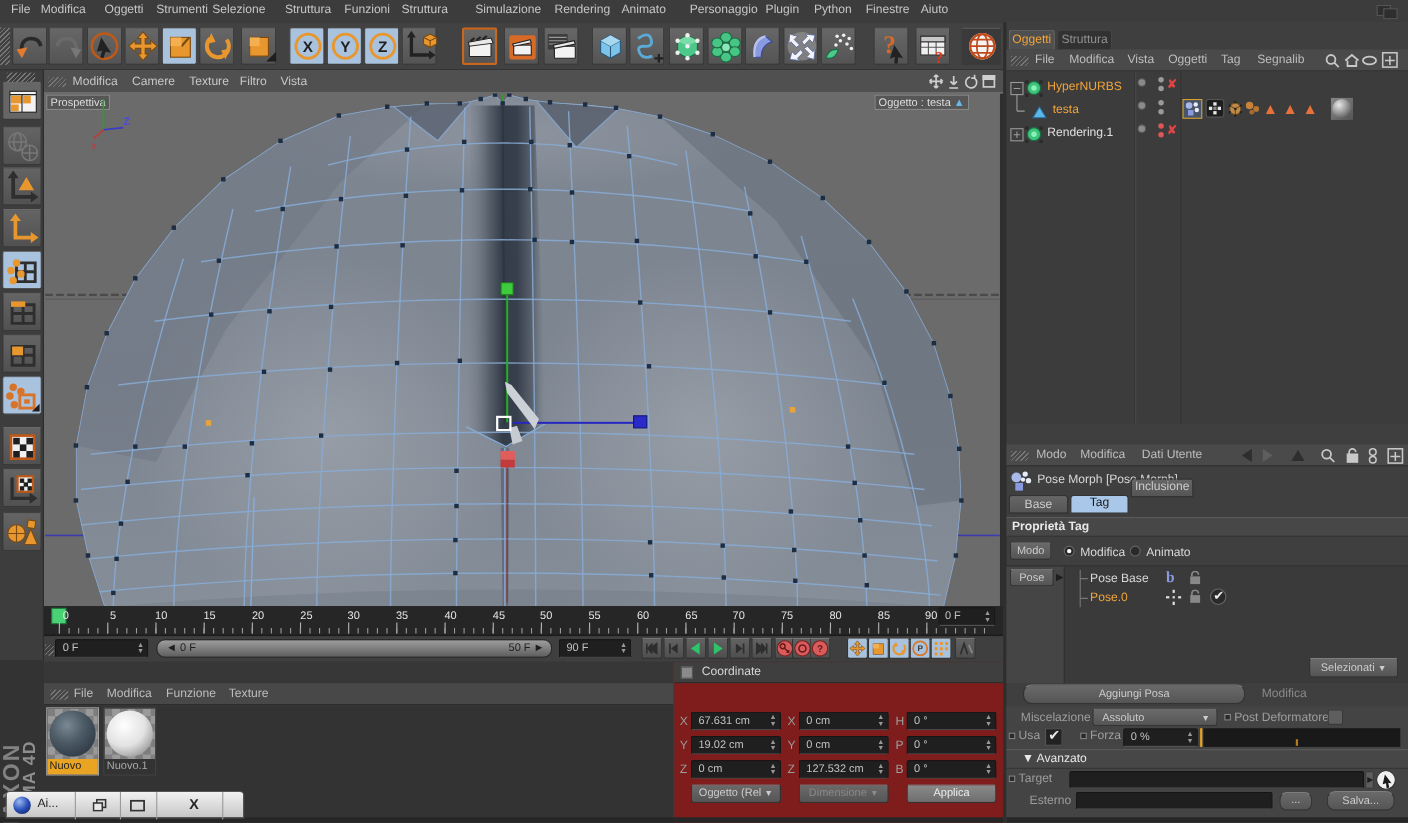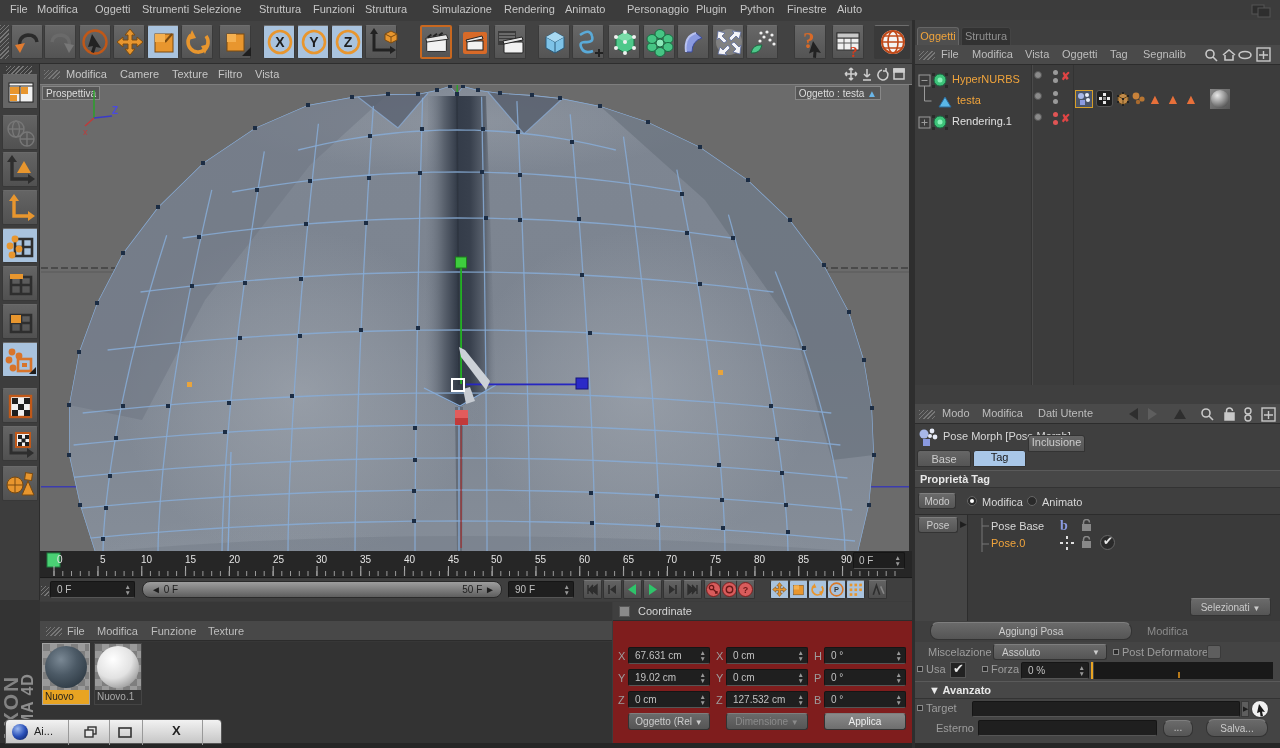--- a/index.html
+++ b/index.html
@@ -979,21 +979,21 @@
 <span class="lbl" style="left:11px;top:643px">Usa</span>
 <div style="position:absolute;left:35px;top:642px;width:16px;height:16px;background:#222;border:1px solid #555">
         <span style="position:absolute;left:2px;top:-2px;color:#e8e8e8;font-size:13px">✔</span>
       </div>
 <div class="ckb" style="left:67px;top:646px"></div>
 <span class="lbl" style="left:76px;top:643px">Forza</span>
 <div class="fld" style="left:106px;top:642px;width:68px;height:17px;padding:2px 0 0 6px">0 %<span class="spin">▲<br>▼</span></div>
 <div style="position:absolute;left:176px;top:642px;width:2px;height:17px;background:#e8a422"></div>
 <div style="position:absolute;left:179px;top:642px;width:179px;height:17px;background:#191919"></div>
 <div style="position:absolute;left:263px;top:652px;width:2px;height:6px;background:#b87a1a"></div>
-<div class="secbar" style="top:661px;font-weight:bold">
+<div class="secbar" style="top:661px;font-weight:normal">
         <span style="position:absolute;left:14px;top:2px">▼ Avanzato</span>
       </div>
 <div style="position:absolute;left:0;top:679px;width:365px;height:49px;background:#444"></div>
 <div class="ckb" style="left:2px;top:685px"></div>
 <span class="lbl" style="left:11px;top:682px">Target</span>
 <div class="fld" style="left:57px;top:681px;width:268px;height:16px"></div>
 <div style="position:absolute;left:326px;top:681px;width:8px;height:16px;background:#5e5e5e;border:1px solid #3a3a3a">
         <span style="position:absolute;left:1px;top:3px;font-size:7px;color:#1e1e1e">▶</span>
       </div>
 <div style="position:absolute;left:336px;top:680px;width:18px;height:18px;border-radius:50%;background:#f0f0f0;border:1px solid #333"><svg width="18" height="18">

